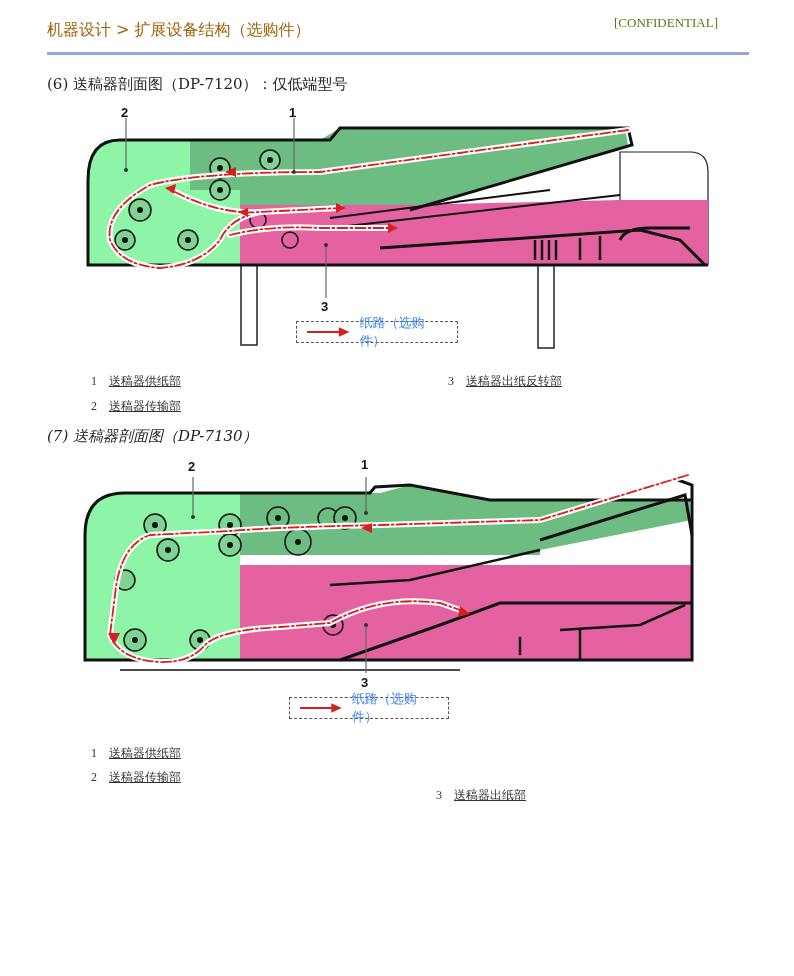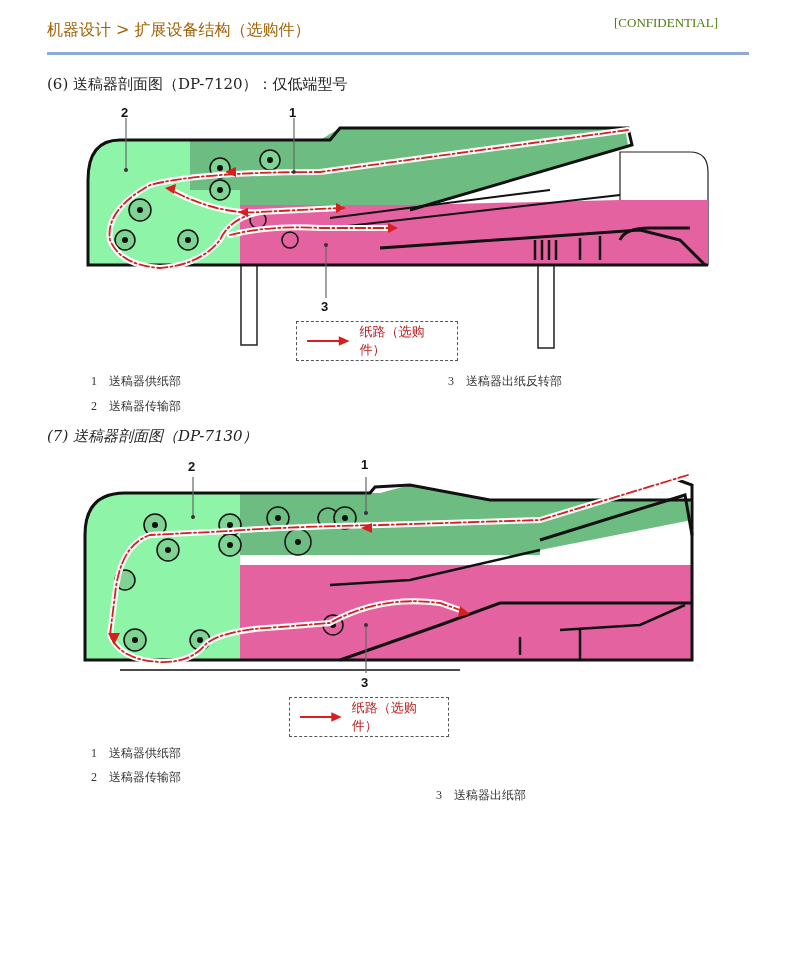--- a/index.html
+++ b/index.html
@@ -2,24 +2,24 @@
 <html><head>
 <meta charset="utf-8">
 <style>
   html,body{margin:0;padding:0;background:#ffffff;}
   body{width:794px;height:976px;position:relative;overflow:hidden;font-family:"DejaVu Serif","Liberation Serif",serif;color:#222;}
   .abs{position:absolute;}
   .header-breadcrumb{left:47px;top:20px;font-size:16px;color:#a16207;}
   .header-conf{left:614px;top:15px;font-size:13px;color:#4d7c0f;font-family:"Liberation Serif",serif;}
   .header-rule{left:47px;top:52px;width:702px;height:3px;background:#8eaadb;}
   .section-title{font-size:15px;color:#222;}
-  .legend-item{font-size:12px;color:#333;}
+  .legend-item{font-size:12px;color:#333;text-decoration:underline;}
   .legend-item .num{display:inline-block;width:18px;font-family:"Liberation Serif",serif;}
   .callout{font-family:"Liberation Sans",sans-serif;font-weight:bold;font-size:13px;color:#111;}
-  .pathbox{border:1.5px dashed #555;height:40px;display:flex;align-items:center;padding:4px 10px;box-sizing:border-box;font-size:13px;color:#b91c1c;background:#fff;}
+  .pathbox{border:1.5px dashed #555;height:22px;display:flex;align-items:center;padding:4px 10px;box-sizing:border-box;font-size:13px;color:#3b82f6;background:#fff;}
   .pathbox .arrow{width:44px;height:12px;margin-right:10px;}
   svg{display:block;}
 </style>
 </head>
 <body>
 
 <div class="abs header-conf">[CONFIDENTIAL]</div>
 <div class="abs header-breadcrumb">机器设计 &gt; 扩展设备结构（选购件）</div>
 <div class="abs header-rule"></div>
 

